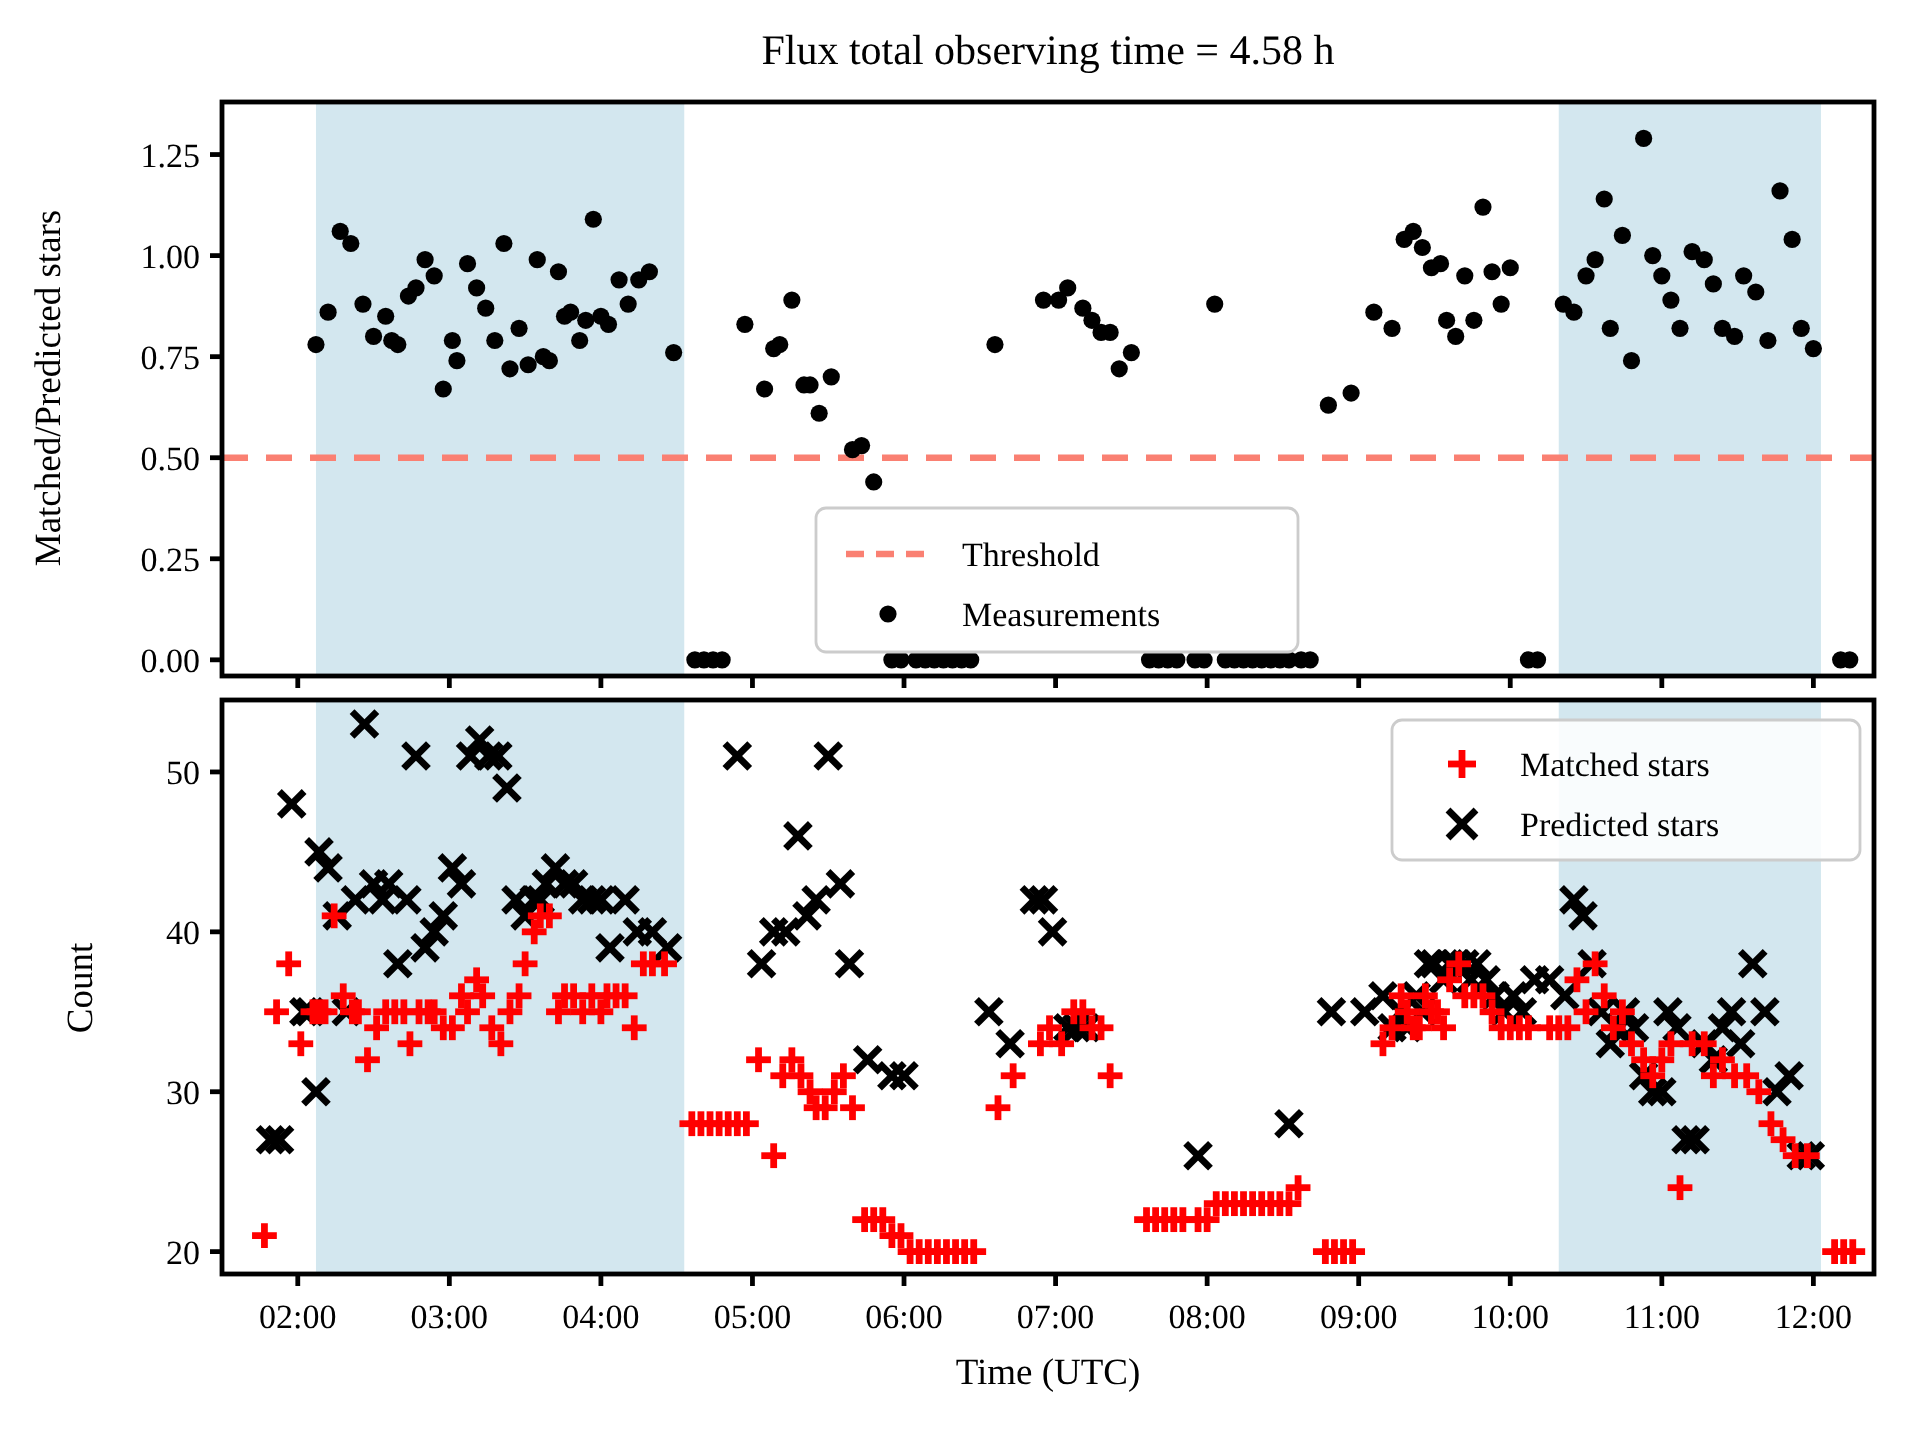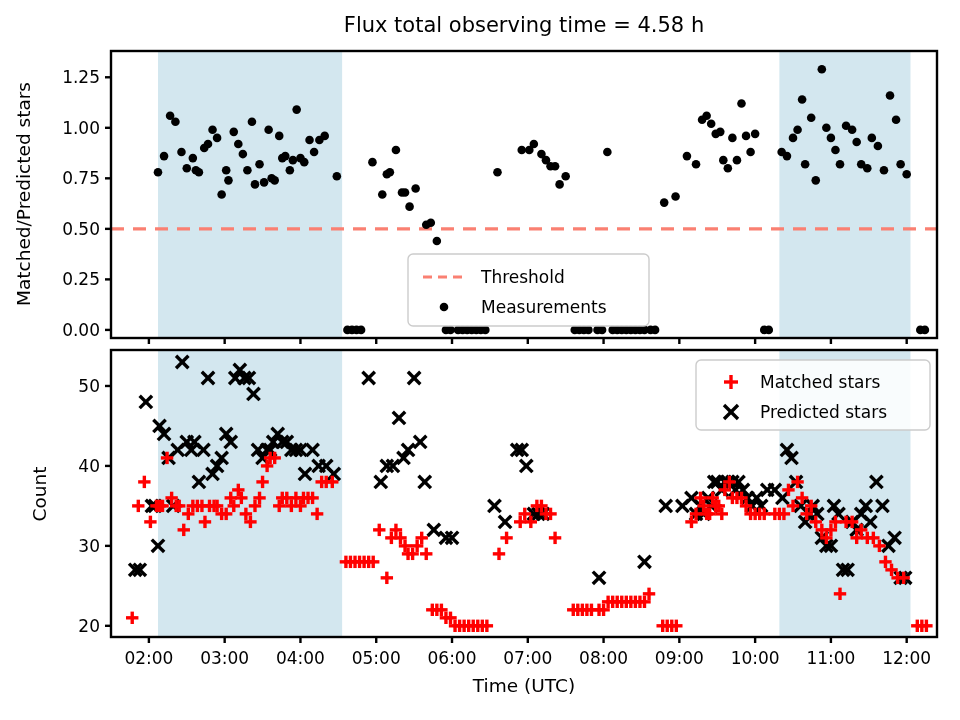--- a/index.html
+++ b/index.html
@@ -1,17 +1,17 @@
 <!DOCTYPE html>
 <html><head>
 <meta charset="utf-8">
 <style>
   html,body{margin:0;padding:0;background:#ffffff;}
   body{width:960px;height:720px;font-family:"DejaVu Sans","Liberation Sans",sans-serif;}
-  #fig{position:relative;width:960px;height:720px;overflow:hidden;background:#fff;}
+  #fig{position:relative;width:960px;height:720px;overflow:hidden;background:#fff;font-family:Liberation Serif, serif;}
   #fig svg{display:block;}
   .ttl{font-size:21px;fill:#000;}
   .axlab{font-size:18.5px;fill:#000;}
   .tick{font-size:17px;fill:#000;}
   .legtxt{font-size:17px;fill:#000;}
 </style>
 </head>
 <body>
 
 <div id="fig">

